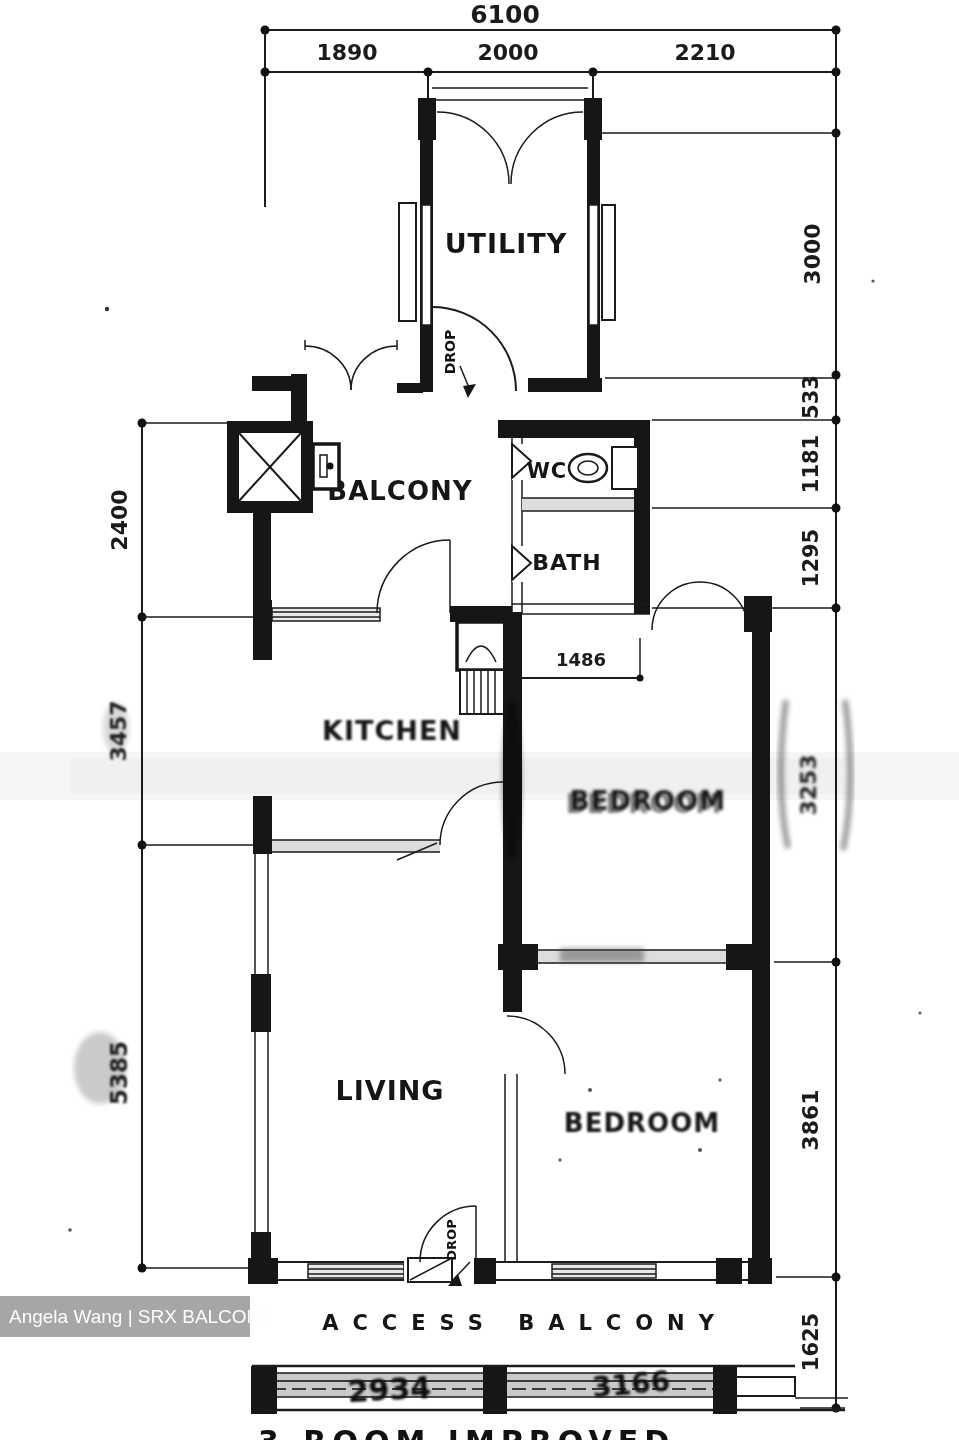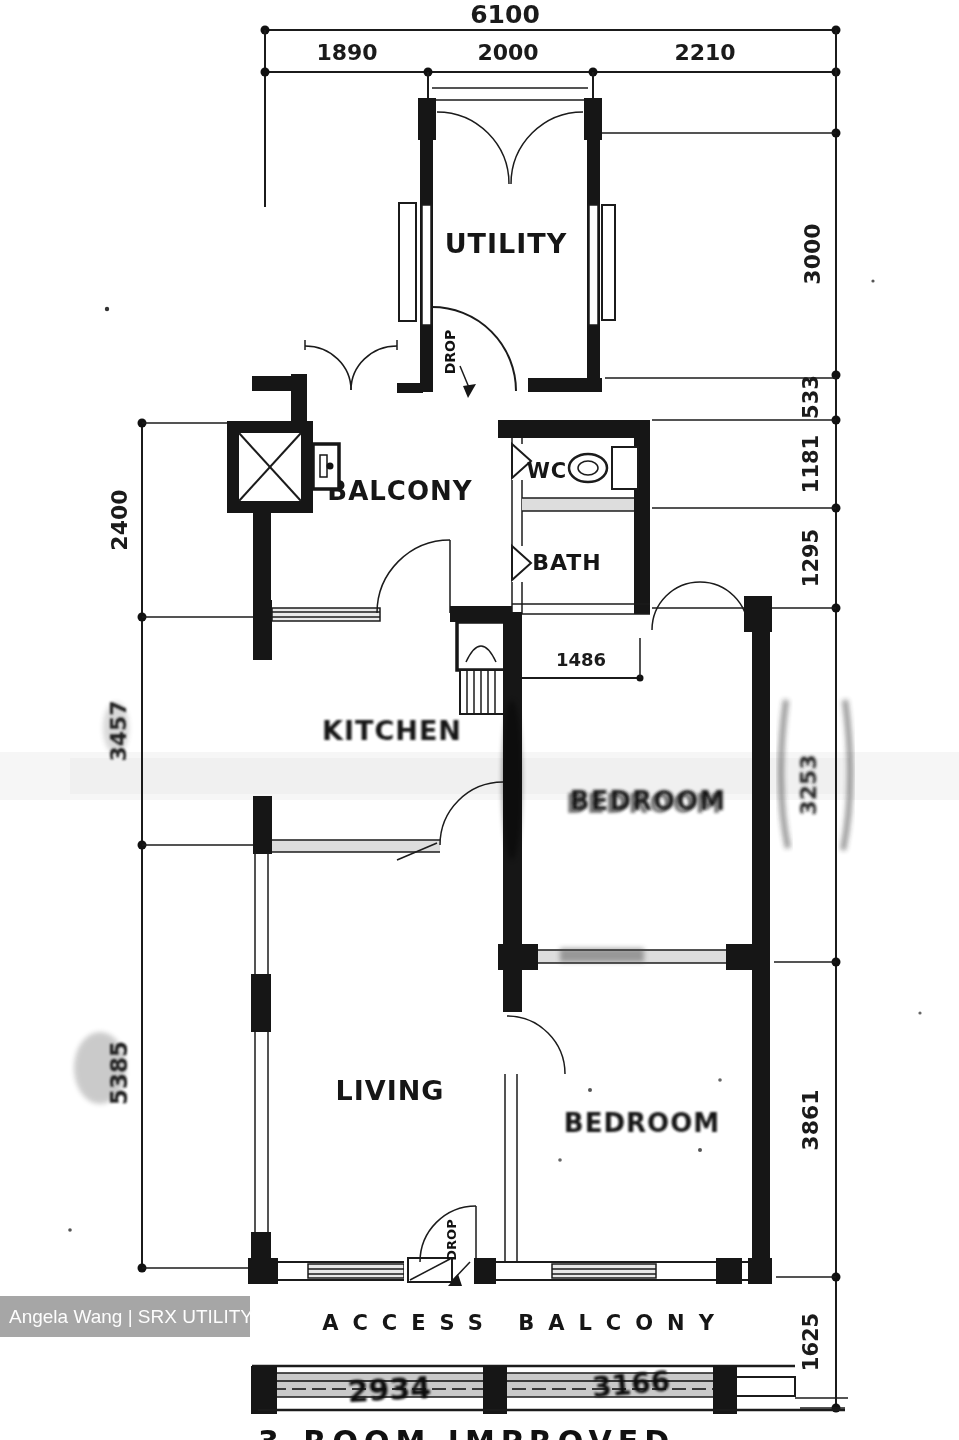--- a/index.html
+++ b/index.html
@@ -297,16 +297,16 @@
 
   <g>
     <circle cx="107" cy="309" r="2.2" fill="#333"></circle>
     <circle cx="873" cy="281" r="1.6" fill="#555"></circle>
     <circle cx="920" cy="1013" r="1.6" fill="#666"></circle>
     <circle cx="70" cy="1230" r="1.8" fill="#555"></circle>
   </g>
 </svg>
 
 <div class="wmbar">
-  <span class="wmtext">Angela Wang | SRX UTILITY</span>
+  <span class="wmtext">Angela Wang | SRX BALCONY</span>
 </div>
 
 </div>
 
 </body></html>

